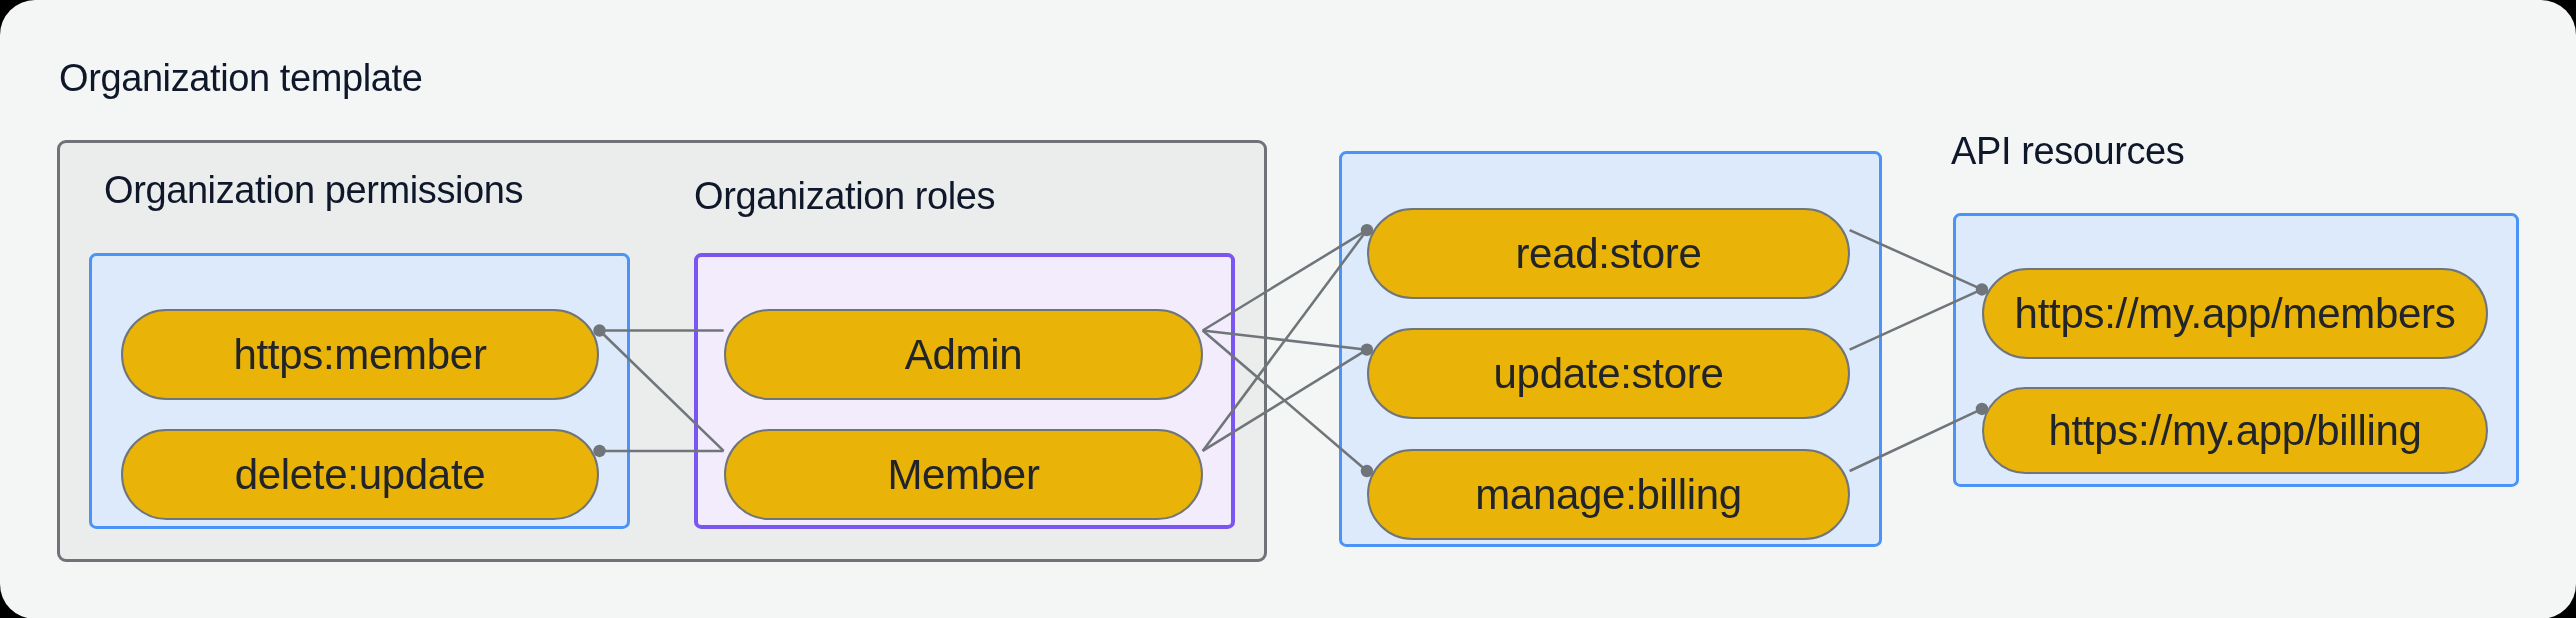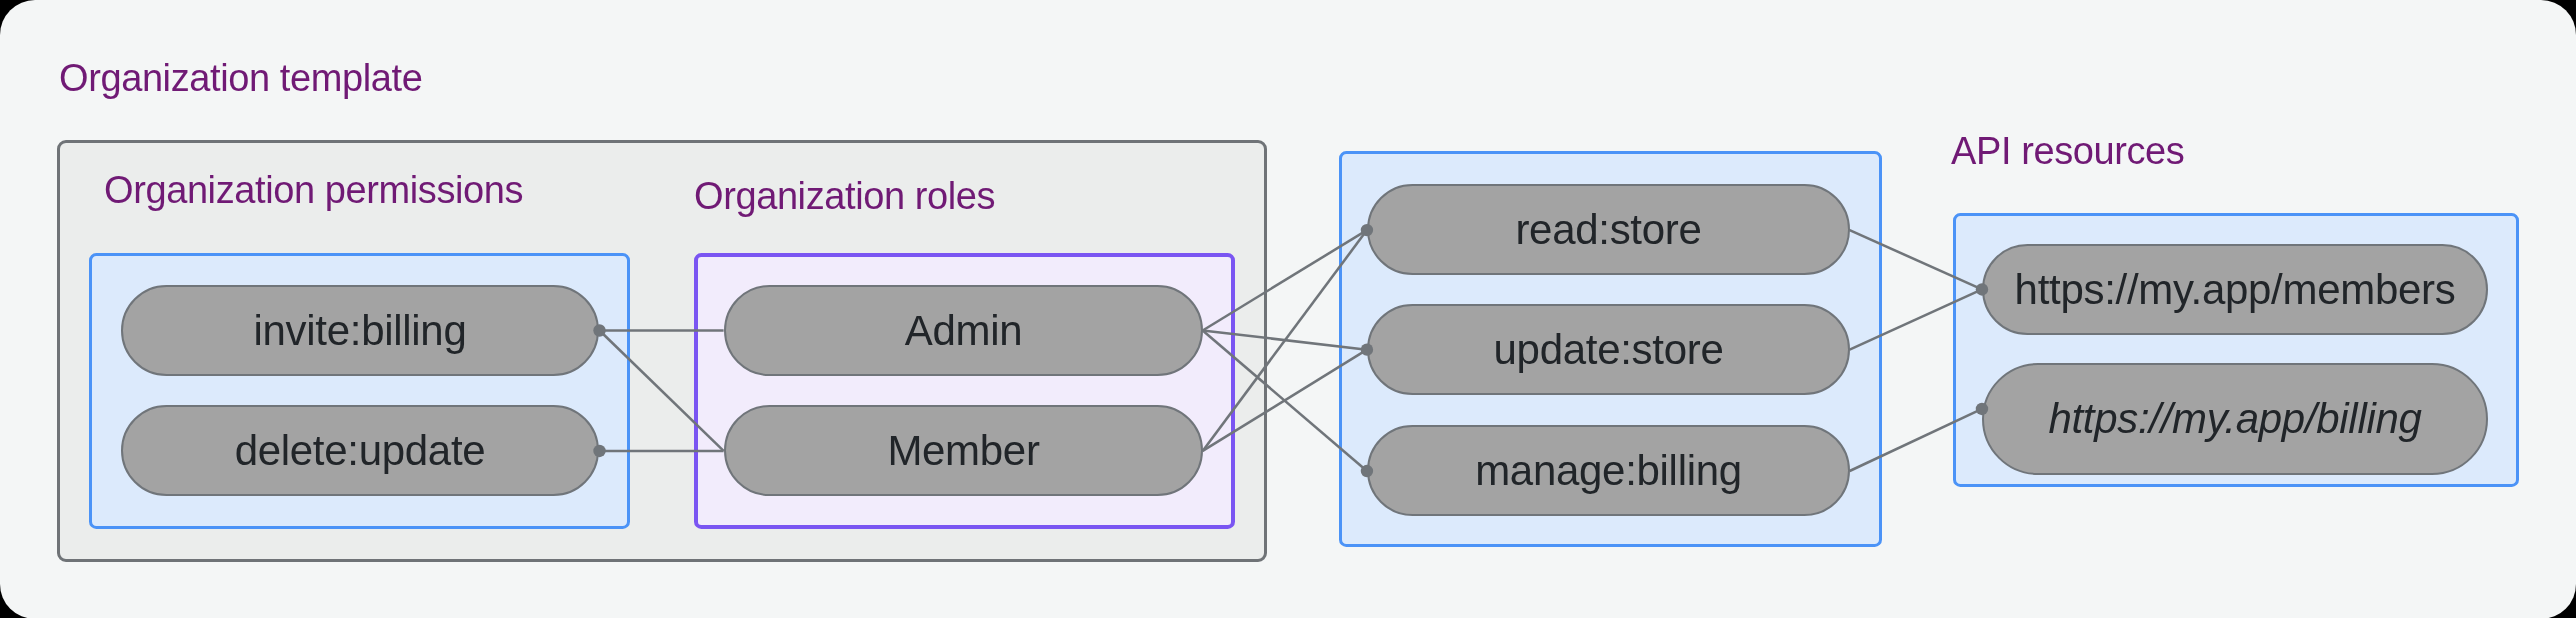--- a/index.html
+++ b/index.html
@@ -17,21 +17,21 @@
     border-radius: 35px;
     overflow: hidden;
     font-family: "Liberation Sans", "DejaVu Sans", sans-serif;
   }
 
   .heading {
     position: absolute;
     font-size: 38px;
     line-height: 1.15;
     letter-spacing: -0.4px;
-    color: #701a75;
+    color: #0f172a;
     white-space: nowrap;
   }
   #h-template        { left: 59px;   top: 57px;  }
   #h-org-permissions { left: 104px;   top: 169px; }
   #h-org-roles       { left: 694px;  top: 175px; }
   #h-permissions     { left: 1340px; top: 69px;  }
   #h-api-resources   { left: 1951px; top: 130px; }
 
   .box { position: absolute; }
 
@@ -61,40 +61,41 @@
   }
   #api-resources-box {
     left: 1953px; top: 213px; width: 566px; height: 274px;
     background: #dceafc;
     border: 3.2px solid #4b93f7;
     border-radius: 7.3px;
   }
 
   .pill {
     position: absolute;
-    background: #a3a3a3;
+    background: #eab308;
     border: 2.6px solid #70757a;
     border-radius: 912px;
     display: flex;
     align-items: center;
     justify-content: center;
     font-size: 42px;
     letter-spacing: -0.3px;
     color: #212529;
     white-space: nowrap;
+    margin-top: 24px;
   }
   #pill-invite      { left: 121px;  top: 285px; width: 478px; height: 91px; }
   #pill-delete      { left: 121px;  top: 405px; width: 478px; height: 91px; }
   #pill-admin       { left: 724px;  top: 285px; width: 479px; height: 91px; }
   #pill-member      { left: 724px;  top: 405px; width: 479px; height: 91px; }
   #pill-read        { left: 1367px; top: 184px; width: 483px; height: 91px; }
   #pill-update      { left: 1367px; top: 304px; width: 483px; height: 91px; }
   #pill-manage      { left: 1367px; top: 425px; width: 483px; height: 91px; }
   #pill-members-url { left: 1982px; top: 244px; width: 506px; height: 91px; }
-  #pill-billing-url { left: 1982px; top: 363px; width: 506px; height: 112px; font-style: italic; }
+  #pill-billing-url { left: 1982px; top: 363px; width: 506px; height: 87px; }
 
   #edges-svg {
     position: absolute;
     left: 0; top: 0;
     width: 2576px;
     height: 619px;
     pointer-events: none;
   }
   #edges-svg line { stroke: #70757a; stroke-width: 2.8; }
   #edges-svg circle { fill: #70757a; }
@@ -110,21 +111,21 @@
 
   <div class="heading" id="h-org-permissions">Organization permissions</div>
   <div class="heading" id="h-org-roles">Organization roles</div>
   <div class="heading" id="h-api-resources">API resources</div>
 
   <div class="box" id="org-permissions-box"></div>
   <div class="box" id="org-roles-box"></div>
   <div class="box" id="permissions-box"></div>
   <div class="box" id="api-resources-box"></div>
 
-  <div class="pill" id="pill-invite">invite:billing</div>
+  <div class="pill" id="pill-invite">https:member</div>
   <div class="pill" id="pill-delete">delete:update</div>
 
   <div class="pill" id="pill-member">Member</div>
   <div class="pill" id="pill-admin">Admin</div>
 
   <div class="pill" id="pill-read">read:store</div>
   <div class="pill" id="pill-update">update:store</div>
   <div class="pill" id="pill-manage">manage:billing</div>
 
   <div class="pill" id="pill-members-url">https://my.app/members</div>

